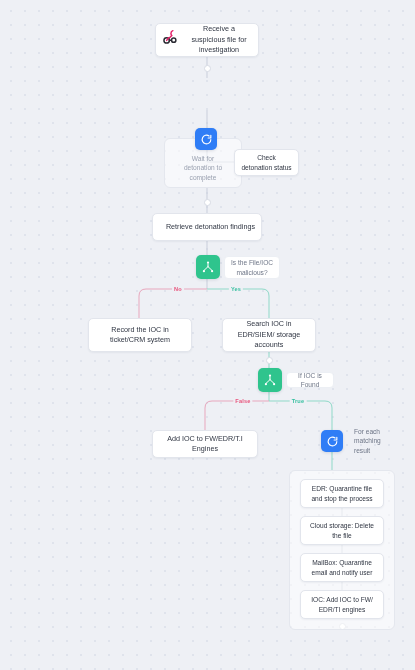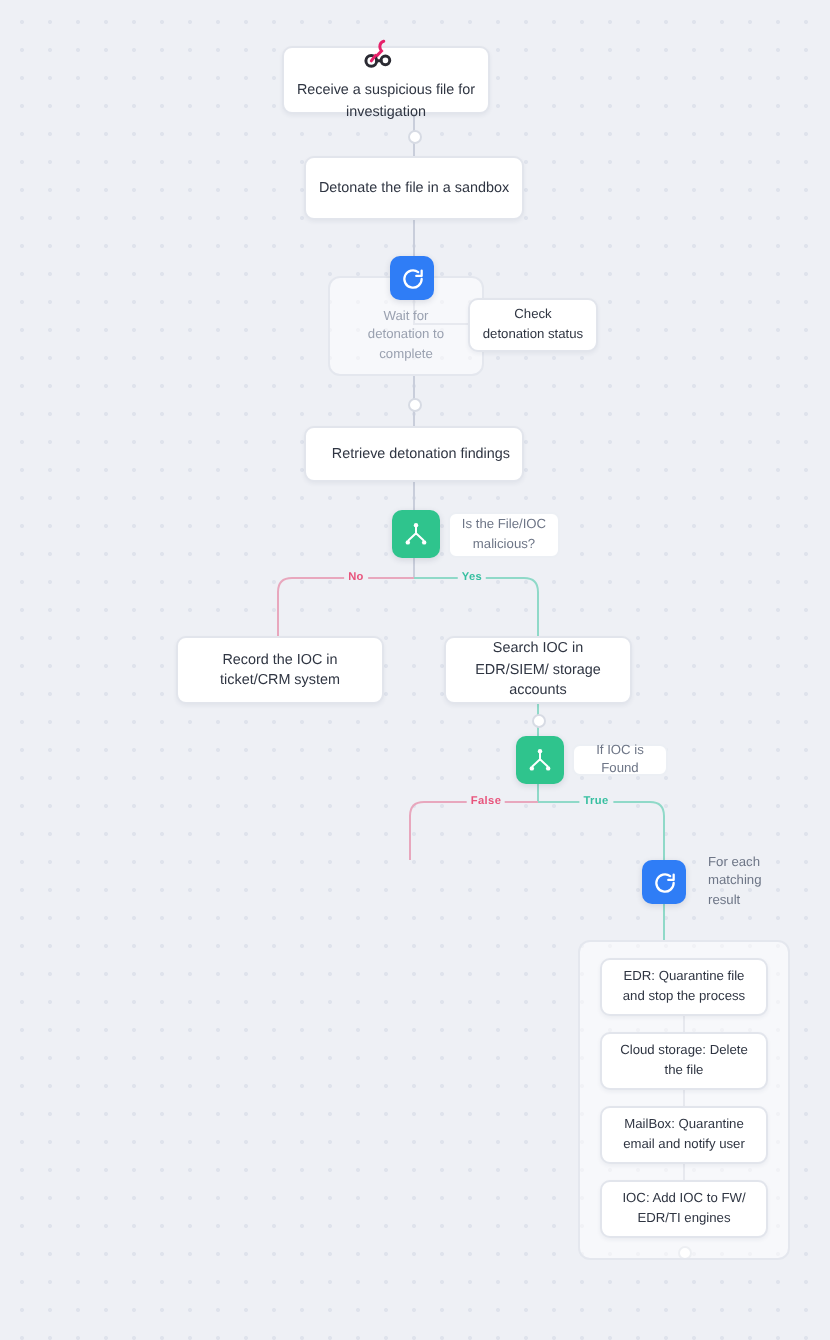--- a/index.html
+++ b/index.html
@@ -157,36 +157,33 @@
     <path d="M342,508 L342,516" stroke="#c9cedb" stroke-width="1" fill="none"></path>
     <path d="M342,545 L342,553" stroke="#c9cedb" stroke-width="1" fill="none"></path>
     <path d="M342,582 L342,590" stroke="#c9cedb" stroke-width="1" fill="none"></path>
   </svg>
 
   <div class="handle" style="left:207px; top:68px;"></div>
   <div class="handle" style="left:207px; top:202px;"></div>
   <div class="handle" style="left:269px; top:360px;"></div>
   <div class="handle" style="left:342px; top:626px;"></div>
 
-  <div class="node" style="left:141px; top:23px; width:104px; height:34px;flex-direction:column;">
+  <div class="node" style="left:155px; top:23px; width:104px; height:34px;">
     <span style="flex:0 0 auto; margin-right:6px; display:block;">
       <svg width="18" height="18" viewBox="0 0 24 24">
         <path d="M14.5 2.2c-1.6 .5 -2.6 2 -2.6 3.7c0 1.1 .4 2 1.1 2.8l-3.2 3.2" stroke="#e6226a" stroke-width="2" fill="none" stroke-linecap="round"></path>
         <circle cx="6.2" cy="15.2" r="3.6" stroke="#2b2b33" stroke-width="2" fill="none"></circle>
         <circle cx="15.6" cy="14.9" r="2.9" stroke="#2b2b33" stroke-width="2" fill="none"></circle>
         <path d="M9.8 15.1 L12.7 15.1" stroke="#2b2b33" stroke-width="2" stroke-linecap="round"></path>
         <path d="M6.2 15.2 L9.0 11.6" stroke="#e6226a" stroke-width="2" stroke-linecap="round"></path>
       </svg>
     </span>
     <span class="node-text" style="flex:1 1 auto;">Receive a suspicious file for investigation</span>
   </div>
 
-  <div class="node" style="left:152px; top:78px; width:110px; height:32px;">
-    <span class="node-text">Detonate the file in a sandbox</span>
-  </div>
 
   <div class="group-box" style="left:164px; top:138px; width:78px; height:50px;"></div>
 
   <div class="icon-tile icon-blue" style="left:195px; top:128px; width:22px; height:22px;">
     <span>
       <svg width="13" height="13" viewBox="0 0 24 24">
         <path d="M20 12a8 8 0 1 1-3.2-6.4" stroke="#ffffff" stroke-width="2.1" fill="none" stroke-linecap="round"></path>
         <path d="M20 4.2 L20 9.2 L15 9.2" stroke="#ffffff" stroke-width="2.1" fill="none" stroke-linecap="round" stroke-linejoin="round"></path>
       </svg>
     </span>
@@ -238,20 +235,23 @@
       </svg>
     </span>
   </div>
   <div class="side-card" style="left:286px; top:372px; width:48px; height:16px;">
     <span class="node-text">If IOC is Found</span>
   </div>
 
   <div class="edge-label lbl-false" style="left:243px; top:401px;">False</div>
   <div class="edge-label lbl-true" style="left:298px; top:401px;">True</div>
 
+  <div class="node" style="left:152px; top:430px; width:106px; height:28px;">
+    <span class="node-text">Add IOC to FW/EDR/T.I Engines</span>
+  </div>
 
   <div class="icon-tile icon-blue" style="left:321px; top:430px; width:22px; height:22px;">
     <span>
       <svg width="13" height="13" viewBox="0 0 24 24">
         <path d="M20 12a8 8 0 1 1-3.2-6.4" stroke="#ffffff" stroke-width="2.1" fill="none" stroke-linecap="round"></path>
         <path d="M20 4.2 L20 9.2 L15 9.2" stroke="#ffffff" stroke-width="2.1" fill="none" stroke-linecap="round" stroke-linejoin="round"></path>
       </svg>
     </span>
   </div>
   <div class="side-card plain" style="left:349px; top:431px; width:52px; height:20px; color:#6e7687; text-align:left; justify-content:flex-start;">

